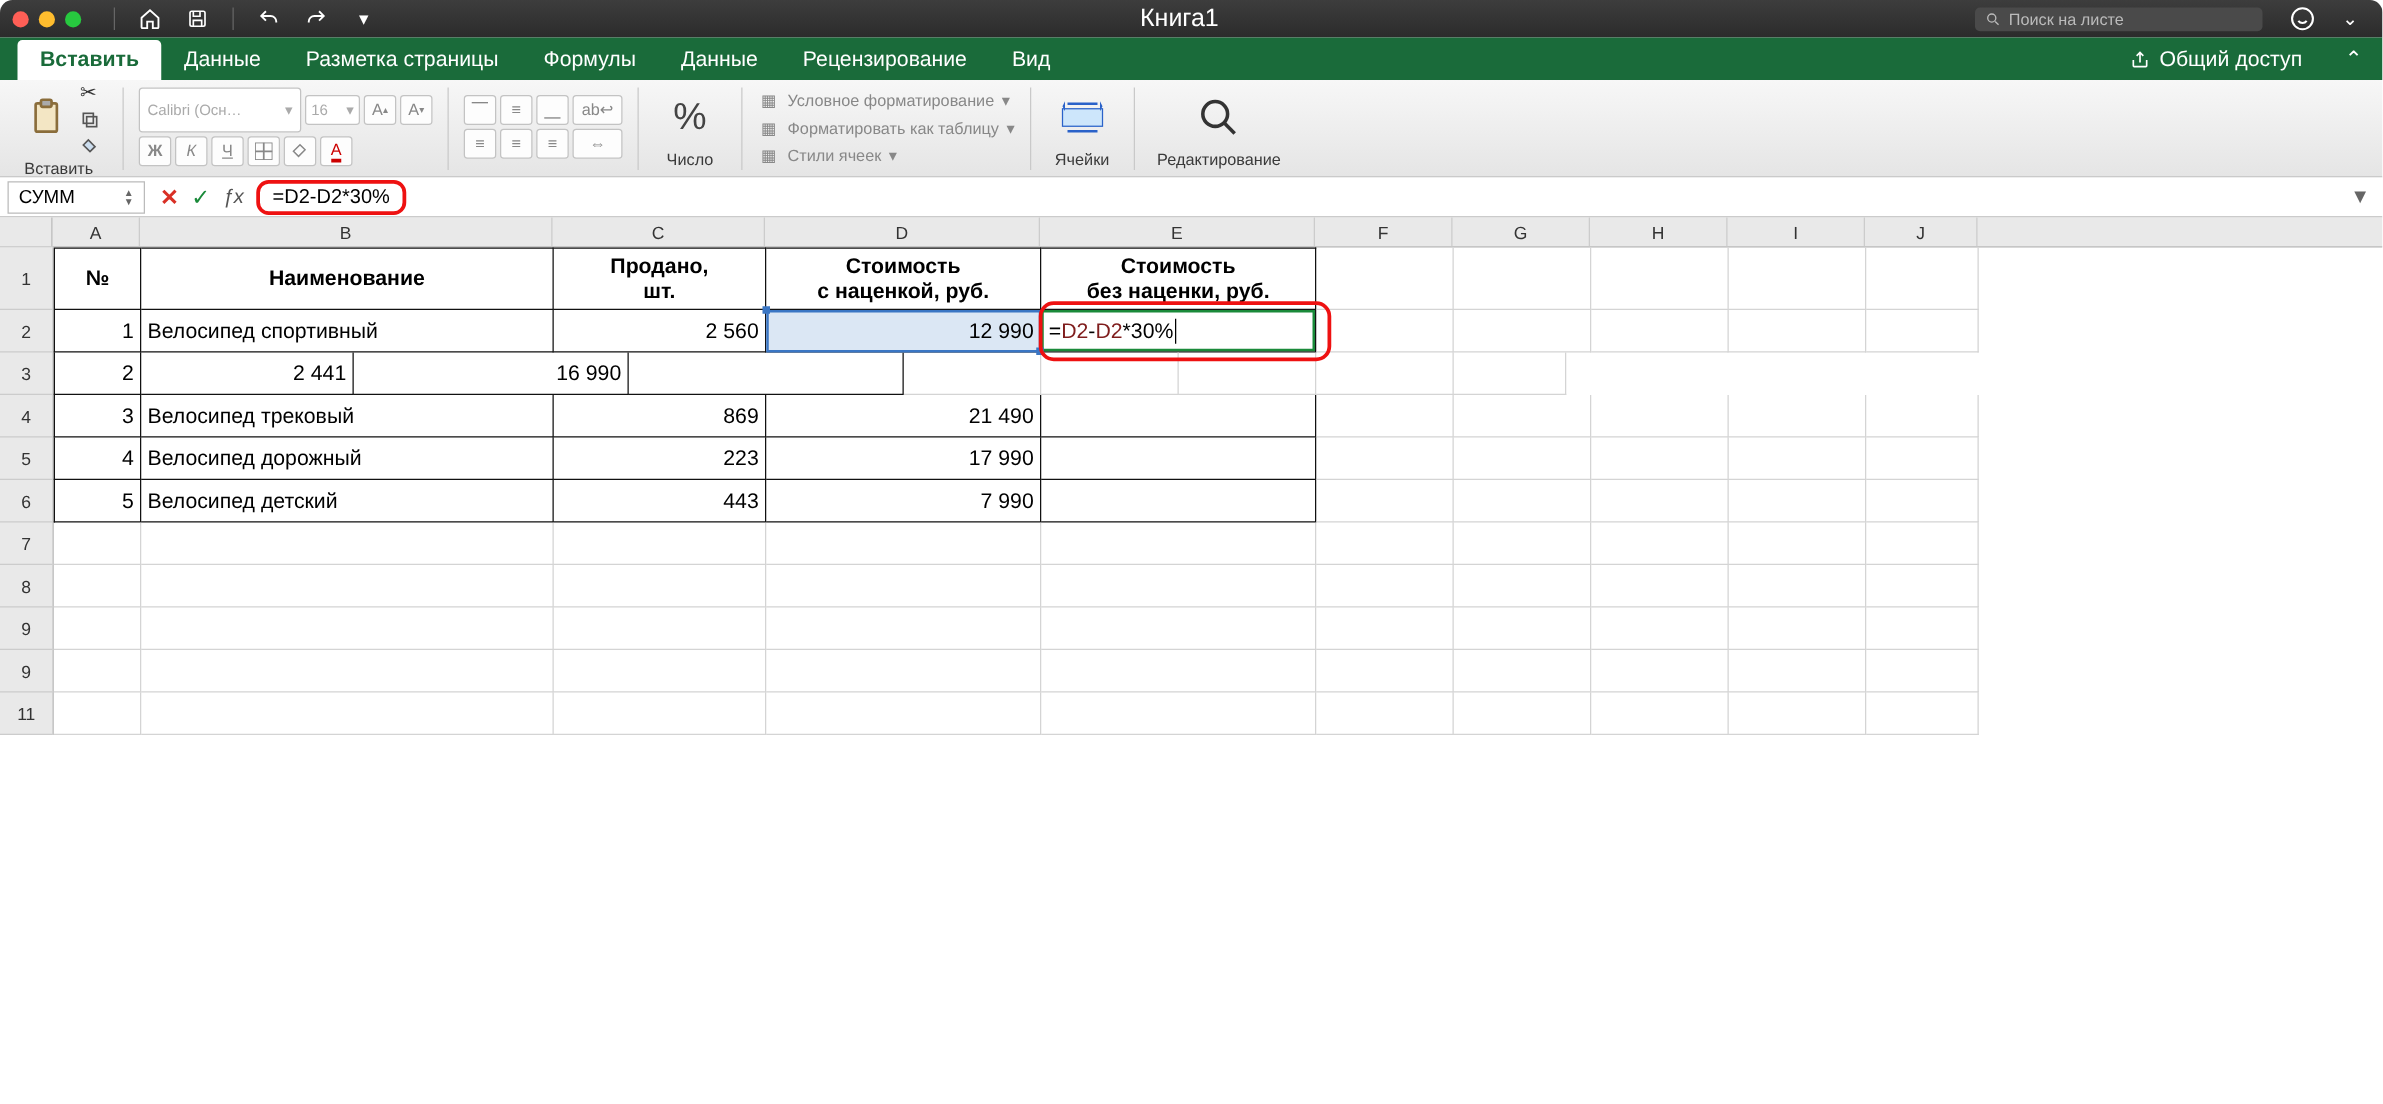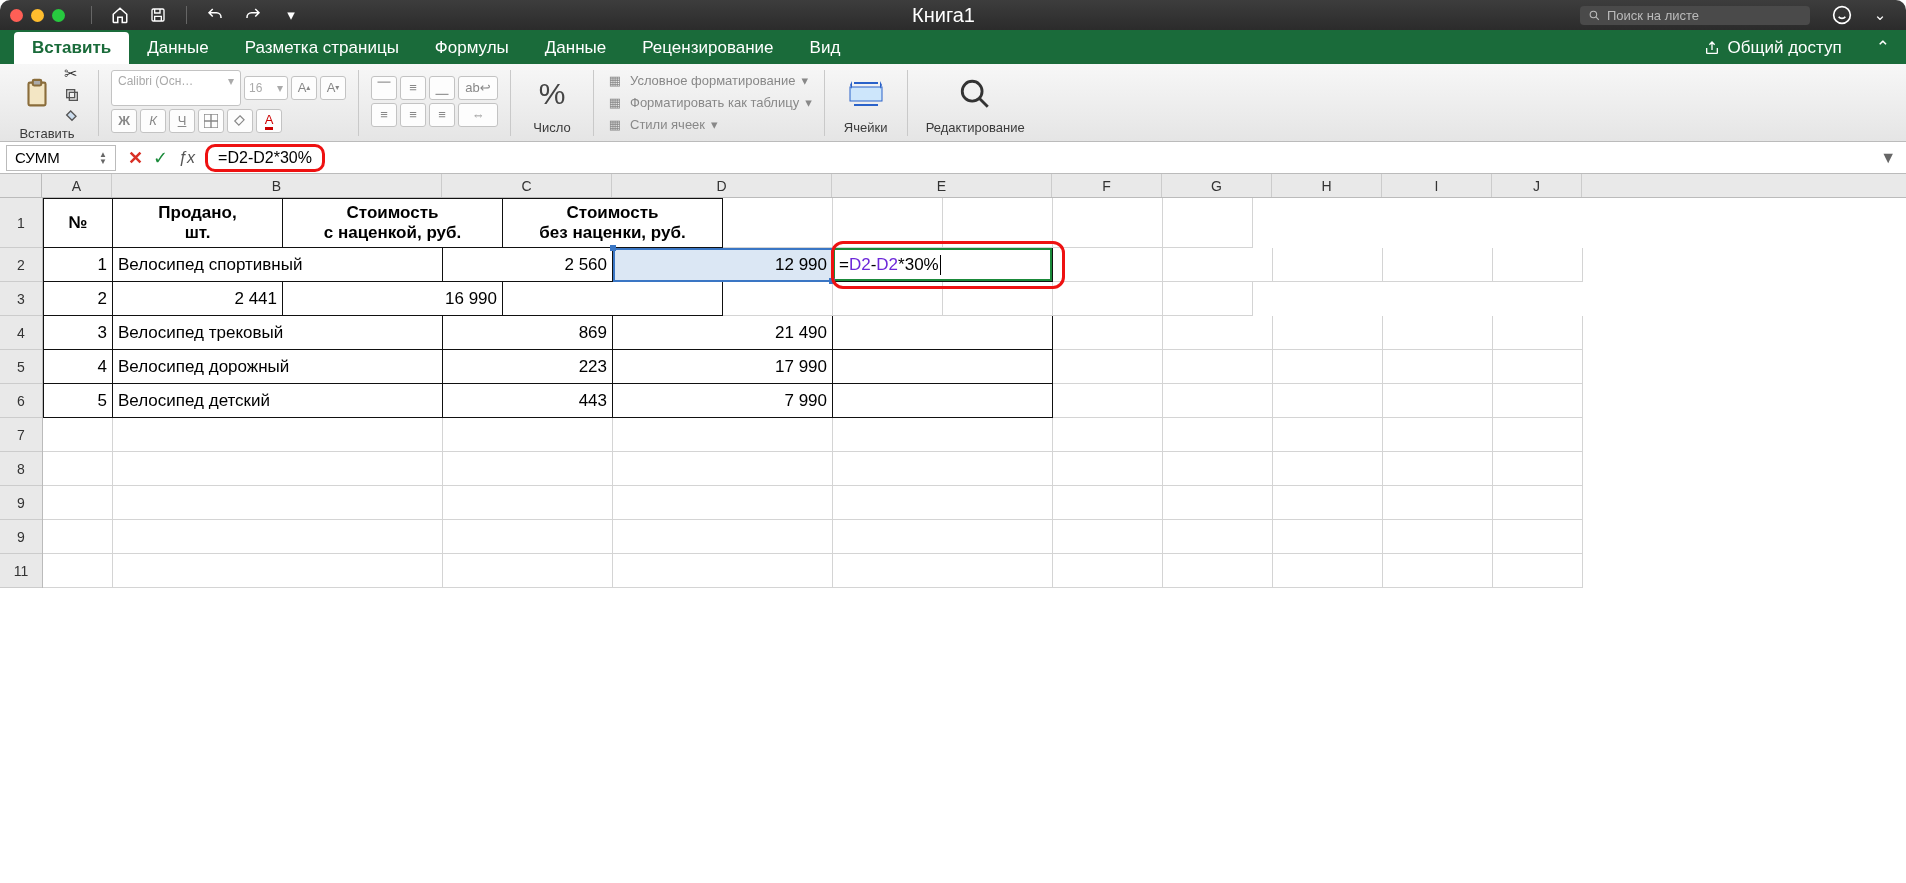--- a/index.html
+++ b/index.html
@@ -25,21 +25,21 @@
   .tabbar .share svg{width:16px;height:16px;}
   .chevup{ padding:6px 16px;}
 
   
   .ribbon{ background:linear-gradient(#f7f7f7,#e5e5e5); border-bottom:1px solid #bbb; display:flex; align-items:center; height:78px; padding:4px 8px; gap:8px;}
   .rgroup{ display:flex; flex-direction:column; align-items:center; gap:3px; padding:0 6px;}
   .rbtn-lg{ width:46px;height:46px; display:flex; align-items:center;justify-content:center;}
   .rlabel{ font-size:13px; color:#3a3a3a;}
   .rsep{ width:1px; height:66px; background:#c9c9c9; margin:0 4px;}
   .font-row{ display:flex; gap:3px; align-items:center; margin-bottom:3px;}
-  .fname{ width:130px; height:24px; border:1px solid #c3c3c3; background:#fff; color:#aaa; font-size:12px; padding:17px 6px; display:flex; align-items:flex-end; justify-content:space-between; border-radius:3px;}
+  .fname{ width:130px; height:24px; border:1px solid #c3c3c3; background:#fff; color:#aaa; font-size:12px; padding:17px 6px; display:flex; align-items:center; justify-content:space-between; border-radius:3px;}
   .fsize{ width:44px; height:24px; border:1px solid #c3c3c3; background:#fff; color:#aaa; font-size:12px; padding:0 4px; display:flex; align-items:center; justify-content:space-between; border-radius:3px;}
   .sq{ width:26px;height:24px; border:1px solid #c3c3c3; background:#fdfdfd; color:#888; font-size:13px; display:flex;align-items:center;justify-content:center; border-radius:3px;}
   .align-grid{ display:grid; grid-template-columns:repeat(3,26px); gap:3px;}
   .cond-row{ display:flex; align-items:center; gap:6px; font-size:13px; color:#888;}
   .cond-row .cico{width:18px;height:18px;display:flex;align-items:center;justify-content:center;}
   .cells-ico{ text-align:center;}
   
   
   .fbar{ height:32px; border-bottom:1px solid #bbb; display:flex; align-items:center; background:#fff;}
   .namebox{ width:110px; height:26px; margin:0 6px; border:1px solid #bbb; display:flex; align-items:center; padding:0 8px; font-size:15px; justify-content:space-between;}
@@ -70,21 +70,21 @@
   .dcell.first{border-left:1.5px solid #111;}
   .ta-r{ justify-content:flex-end;}
   .ta-l{ justify-content:flex-start;}
   
   
   .ref-d2{ background:#dbe7f4; outline:2px solid #3a76c4; outline-offset:-2px; position:relative;}
   .ref-d2::before,.ref-d2::after{content:"";position:absolute;width:6px;height:6px;background:#3a76c4;}
   .ref-d2::before{top:-3px;left:-3px;} .ref-d2::after{bottom:-3px;right:-3px;}
   .e2-hl{ position:absolute; border:3px solid #e11; border-radius:12px; pointer-events:none;}
   .e2-inner{ border:2px solid #1a8a3a; outline-offset:-2px; padding:0 4px; font-size:17px; display:flex; align-items:center;}
-  .formula-colored .d{color:#6d28d9;}
+  .formula-colored .d{color:#7f1d1d;}
   .cursor{ display:inline-block; width:1px; height:20px; background:#000; vertical-align:middle; margin-left:1px;}
 
   svg{display:block;}
 </style>
 </head>
 <body>
 
 <div class="titlebar">
   <div class="traffic">
     <span class="tl-red"></span>
@@ -317,20 +317,21 @@
     <div class="rn">8</div>
     <div class="rn">9</div>
     <div class="rn">9</div>
     <div class="rn">11</div>
   </div>
 
   <div class="cells">
 
     <div class="row">
       <div class="cell hcell" style="width:70px">№</div>
+      <div class="cell hcell" style="width:330px">Наименование</div>
       <div class="cell hcell" style="width:170px;white-space:pre-line">Продано,
 шт.</div>
       <div class="cell hcell" style="width:220px;white-space:pre-line">Стоимость
 с наценкой, руб.</div>
       <div class="cell hcell" style="width:220px;white-space:pre-line">Стоимость
 без наценки, руб.</div>
       <div class="cell" style="width:110px;height:50px"></div>
       <div class="cell" style="width:110px;height:50px"></div>
       <div class="cell" style="width:110px;height:50px"></div>
       <div class="cell" style="width:110px;height:50px"></div>

